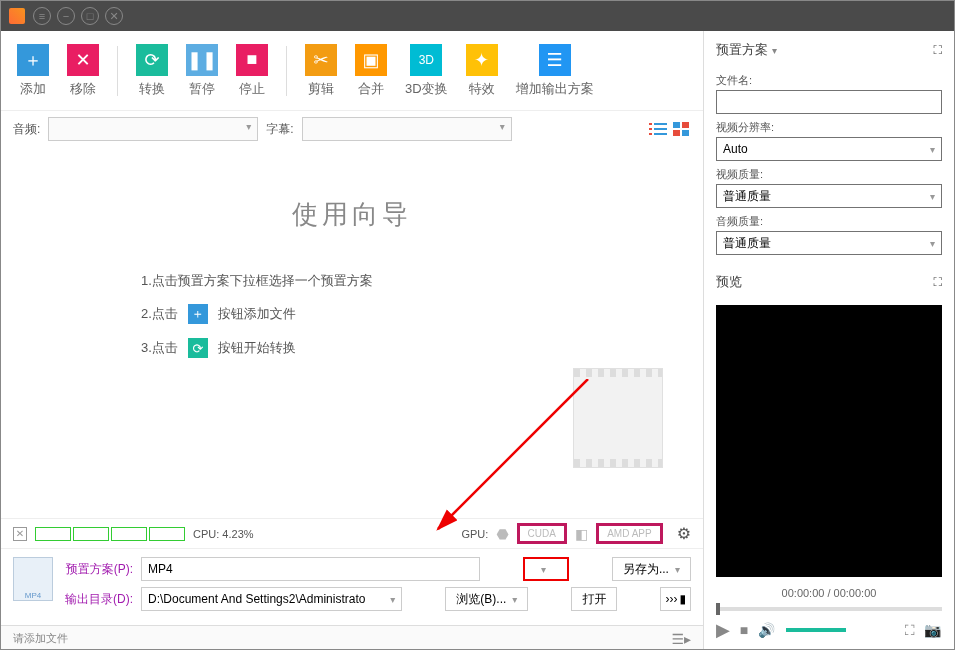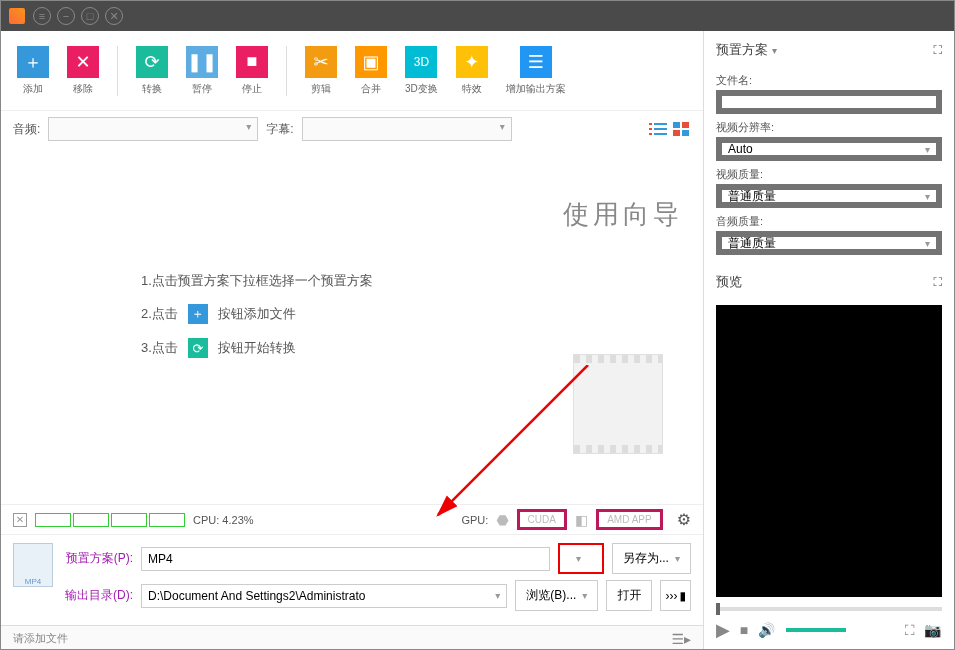--- a/index.html
+++ b/index.html
@@ -10,67 +10,67 @@
 .titlebar .win-btns { display: flex; gap: 6px; }
 .win-btn { width: 18px; height: 18px; border: 1.5px solid #888; border-radius: 50%; display: flex; align-items: center; justify-content: center; color: #888; font-size: 11px; cursor: pointer; }
 .main { display: flex; height: 620px; }
 .left { flex: 1; display: flex; flex-direction: column; border-right: 1px solid #ddd; }
 .right { width: 250px; padding: 10px 12px; display: flex; flex-direction: column; }
 .toolbar { height: 80px; display: flex; align-items: center; padding: 8px 10px; gap: 4px; border-bottom: 1px solid #eee; }
 .tool-group { display: flex; gap: 6px; }
 .tool-sep { width: 1px; height: 50px; background: #ddd; margin: 0 8px; }
 .tool-btn { display: flex; flex-direction: column; align-items: center; gap: 4px; cursor: pointer; padding: 2px 6px; }
 .tool-btn .ico { width: 32px; height: 32px; display: flex; align-items: center; justify-content: center; color: #fff; font-size: 18px; }
-.tool-btn .lbl { font-size: 10px; color: #666; }
+.tool-btn .lbl { font-size: 13px; color: #666; }
 .ico-blue { background: #3498db; }
 .ico-pink { background: #e91e63; }
 .ico-teal { background: #1abc9c; }
 .ico-lblue { background: #5dade2; }
 .ico-mag { background: #e91e63; }
 .ico-yel { background: #f39c12; }
 .ico-org { background: #ff9800; }
 .ico-teal2 { background: #00bcd4; }
 .ico-yel2 { background: #ffc107; }
 .ico-blue2 { background: #2196f3; }
 .filter-row { height: 36px; display: flex; align-items: center; padding: 0 12px; gap: 8px; font-size: 12px; color: #555; }
 .filter-row .sel { flex: 1; max-width: 210px; height: 24px; border: 1px solid #ccc; background: #fafafa; position: relative; }
 .filter-row .sel::after { content: "▾"; position: absolute; right: 6px; top: 3px; color: #999; font-size: 10px; }
 .view-icons { margin-left: auto; display: flex; gap: 6px; }
 .view-btn { width: 18px; height: 14px; cursor: pointer; }
 .content { flex: 1; position: relative; padding: 20px; }
-.wizard-title { text-align: right; font-size: 26px; color: #888; margin: 30px 0 40px; letter-spacing: 4px; }
+.wizard-title { text-align: center; font-size: 26px; color: #888; margin: 30px 0 40px; letter-spacing: 4px; }
 .wizard-steps { margin-left: 120px; }
 .wstep { display: flex; align-items: center; gap: 10px; margin-bottom: 14px; font-size: 13px; color: #555; }
 .wstep .tiny-ico { width: 20px; height: 20px; display: flex; align-items: center; justify-content: center; color: #fff; font-size: 13px; }
 .film-placeholder { position: absolute; right: 40px; bottom: 50px; width: 90px; height: 100px; background: #f2f2f2; border: 1px solid #e0e0e0; }
 .film-placeholder::before, .film-placeholder::after { content: ""; position: absolute; left: 0; right: 0; height: 8px; background: repeating-linear-gradient(90deg, #ddd 0 6px, #f2f2f2 6px 12px); }
 .film-placeholder::before { top: 0; }
 .film-placeholder::after { bottom: 0; }
 .status-row { height: 30px; display: flex; align-items: center; padding: 0 12px; gap: 8px; font-size: 11px; color: #555; border-top: 1px solid #eee; }
 .prog-boxes { display: flex; gap: 2px; }
 .prog-box { width: 36px; height: 14px; border: 1px solid #3c3; }
 .gpu-badge { padding: 2px 8px; border: 3px solid #be185d; color: #bbb; font-size: 10px; }
 .gear { margin-left: 6px; font-size: 16px; cursor: pointer; }
 .bottom { padding: 8px 12px; border-top: 1px solid #eee; }
 .brow { display: flex; align-items: center; gap: 8px; margin-bottom: 6px; font-size: 12px; }
 .brow .lbl { width: 72px; color: #a21caf; text-align: right; }
 .brow .field { flex: 1; height: 24px; border: 1px solid #ccc; padding: 0 6px; display: flex; align-items: center; position: relative; background: #fff; }
 .brow .field.drop::after { content: "▾"; position: absolute; right: 6px; color: #999; font-size: 10px; }
-.brow .btn { height: 31px; padding: 0 10px; border: 1px solid #ccc; background: #fff; display: flex; align-items: center; cursor: pointer; position: relative; }
+.brow .btn { height: 24px; padding: 0 10px; border: 1px solid #ccc; background: #fff; display: flex; align-items: center; cursor: pointer; position: relative; margin-left: 35px; }
 .brow .btn.drop::after { content: "▾"; margin-left: 6px; color: #999; font-size: 10px; }
 .file-ico { width: 40px; height: 44px; border: 1px solid #bcd; background: #e8f0f8; margin-right: 8px; display: flex; align-items: flex-end; justify-content: center; font-size: 8px; color: #69c; }
 .highlight-box { border: 2px solid #e00 !important; }
 .arrow-wrap { position: absolute; right: 105px; bottom: -25px; pointer-events: none; }
 .footer { height: 26px; display: flex; align-items: center; padding: 0 12px; font-size: 11px; color: #888; border-top: 1px solid #ddd; background: #fafafa; }
 .footer .right-ico { margin-left: auto; font-size: 14px; cursor: pointer; }
 .panel-title { display: flex; align-items: center; font-size: 13px; color: #444; margin-bottom: 8px; justify-content: space-between; }
 .panel-title .exp { margin-left: auto; cursor: pointer; font-size: 12px; }
 .panel-title::after { content: ""; }
 .form-lbl { font-size: 11px; color: #555; margin: 6px 0 2px; }
-.form-field { height: 24px; border: 6px solid #737373; background: #fff; position: relative; padding: 0 6px; display: flex; align-items: center; font-size: 12px; }
+.form-field { height: 24px; border: 1px solid #737373; background: #fff; position: relative; padding: 0 6px; display: flex; align-items: center; font-size: 12px; }
 .form-field.drop::after { content: "▾"; position: absolute; right: 6px; color: #999; font-size: 10px; }
 .preview-box { flex: 1; background: #000; margin: 6px 0; min-height: 170px; }
 .time-row { text-align: center; font-size: 11px; color: #666; margin: 4px 0; }
 .slider { height: 4px; background: #ddd; position: relative; margin: 4px 0 8px; }
 .slider .thumb { position: absolute; left: 0; top: -4px; width: 4px; height: 12px; background: #666; }
 .controls { display: flex; align-items: center; gap: 10px; }
 .ctrl { cursor: pointer; color: #888; font-size: 14px; }
 .vol-bar { width: 60px; height: 4px; background: #1abc9c; }
 .close-x { width: 14px; height: 14px; border: 1px solid #999; color: #999; font-size: 10px; display: flex; align-items: center; justify-content: center; cursor: pointer; }
 </style>
@@ -269,20 +269,21 @@
     <div class="form-lbl">音频质量:</div>
     <div class="form-field drop">
         <span>普通质量</span>
       </div>
 
     <div class="panel-title" style="margin-top:18px;">
       <span>预览</span>
       <span class="exp">⛶</span>
     </div>
     <div class="preview-box"></div>
+    <div class="time-row">00:00:00 / 00:00:00</div>
     <div class="slider">
         <div class="thumb"></div>
       </div>
     <div class="controls">
       <span class="ctrl" style="font-size:18px;">▶</span>
       <span class="ctrl">■</span>
       <span class="ctrl">🔊</span>
       <div class="vol-bar"></div>
       <span class="ctrl" style="margin-left:auto;">⛶</span>
       <span class="ctrl">📷</span>

